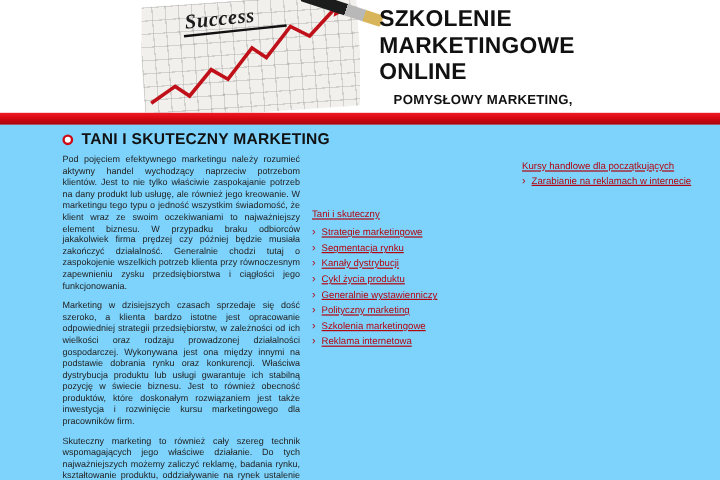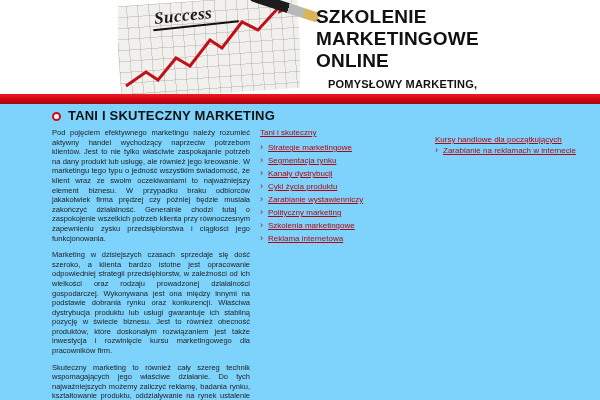--- a/index.html
+++ b/index.html
@@ -148,20 +148,21 @@
     margin: 0 0 7px 0;
     font-size: 7.5px;
     line-height: 9.6px;
     color: #222222;
     text-align: justify;
   }
 
   .col-mid {
     width: 175px;
     padding-right: 8px;
+    margin-top: 46px;
   }
   .col-right {
     width: 165px;
     padding-right: 8px;
   }
   .linklist {
     list-style: none;
     margin: 0; padding: 0;
   }
   .linklist li {
@@ -239,21 +240,21 @@
 
       </div>
 
       <div class="col-mid">
         <a class="plain-link" href="#">Tani i skuteczny</a>
         <ul class="linklist">
           <li><a href="#">Strategie marketingowe</a></li>
           <li><a href="#">Segmentacja rynku</a></li>
           <li><a href="#">Kanały dystrybucji</a></li>
           <li><a href="#">Cykl życia produktu</a></li>
-          <li><a href="#">Zarabianie wystawienniczy</a></li>
+          <li><a href="#">Generalnie wystawienniczy</a></li>
           <li><a href="#">Polityczny marketing</a></li>
           <li><a href="#">Szkolenia marketingowe</a></li>
           <li><a href="#">Reklama internetowa</a></li>
         </ul>
       </div>
 
       <div class="col-right">
         <a class="col-right-head" href="#">Kursy handlowe dla początkujących</a>
         <ul class="linklist">
           <li><a href="#">Zarabianie na reklamach w internecie</a></li>

